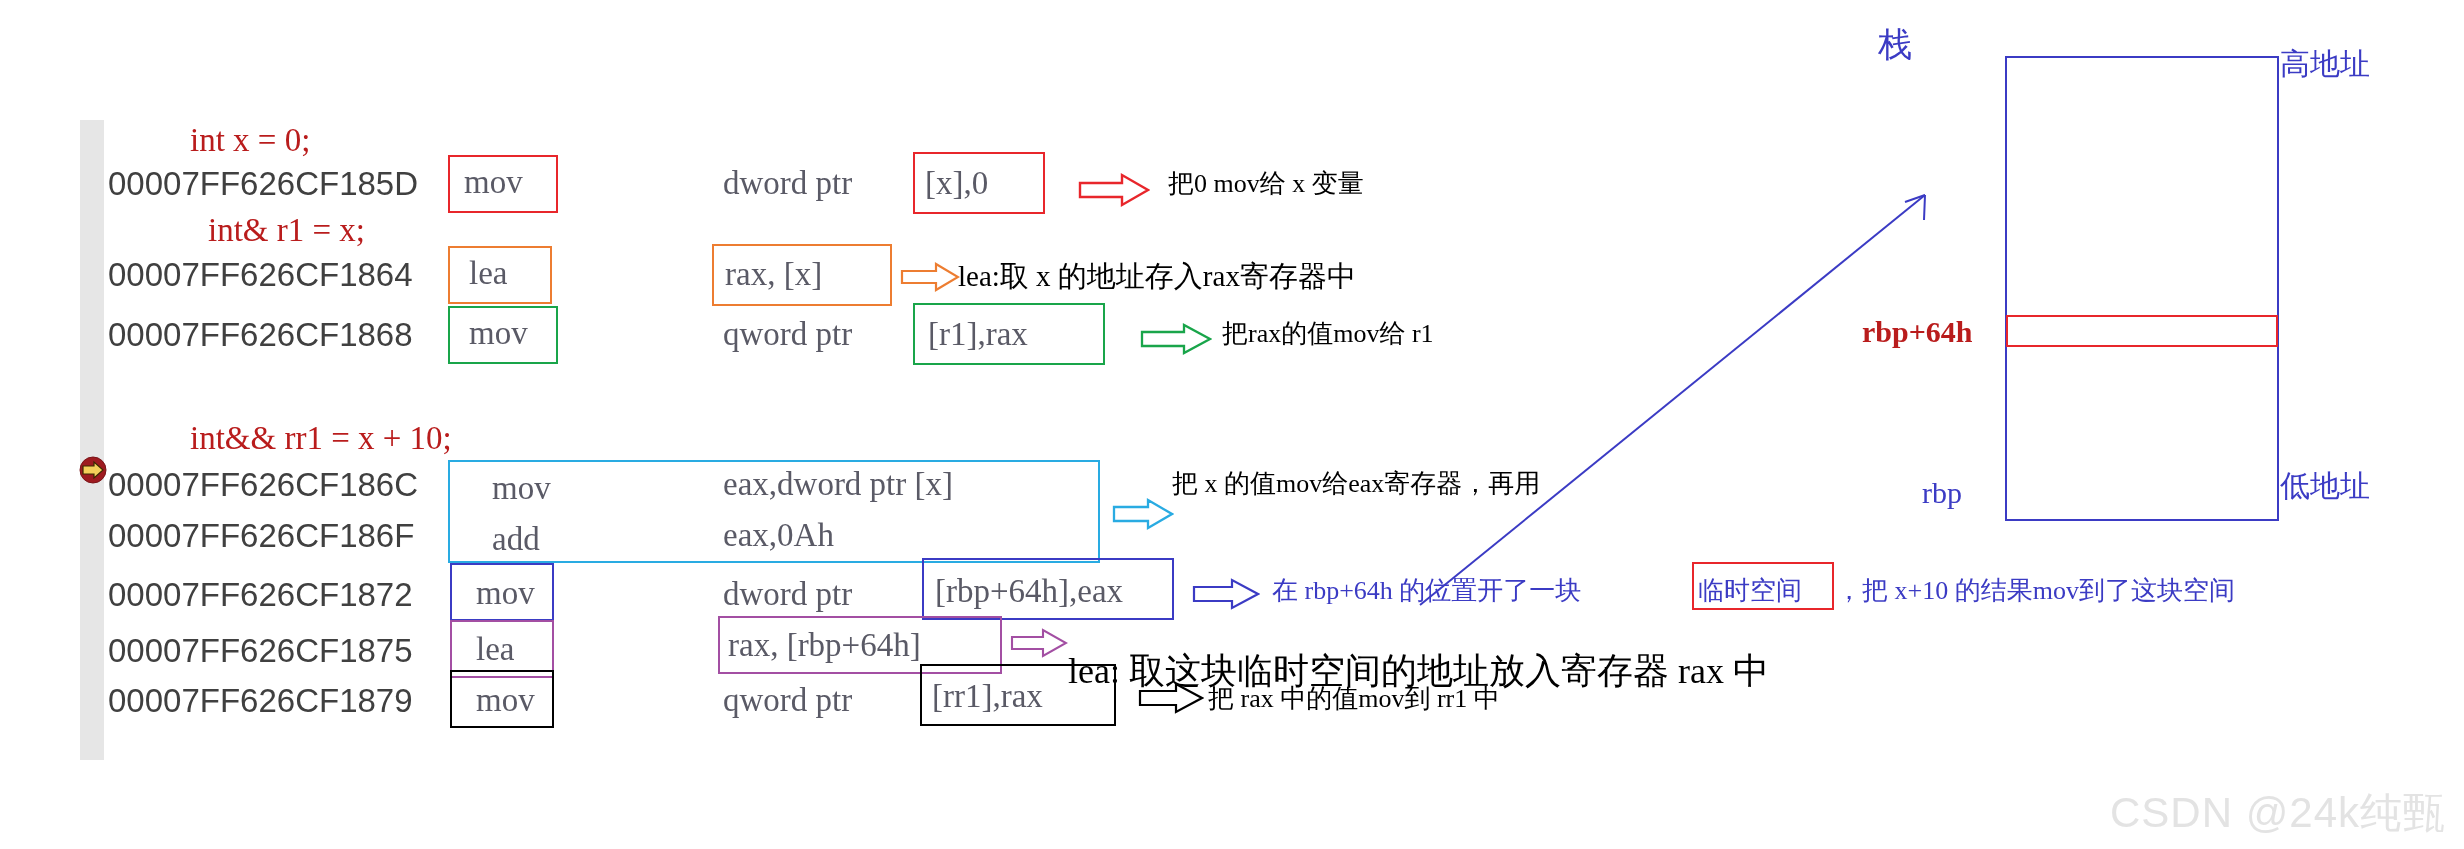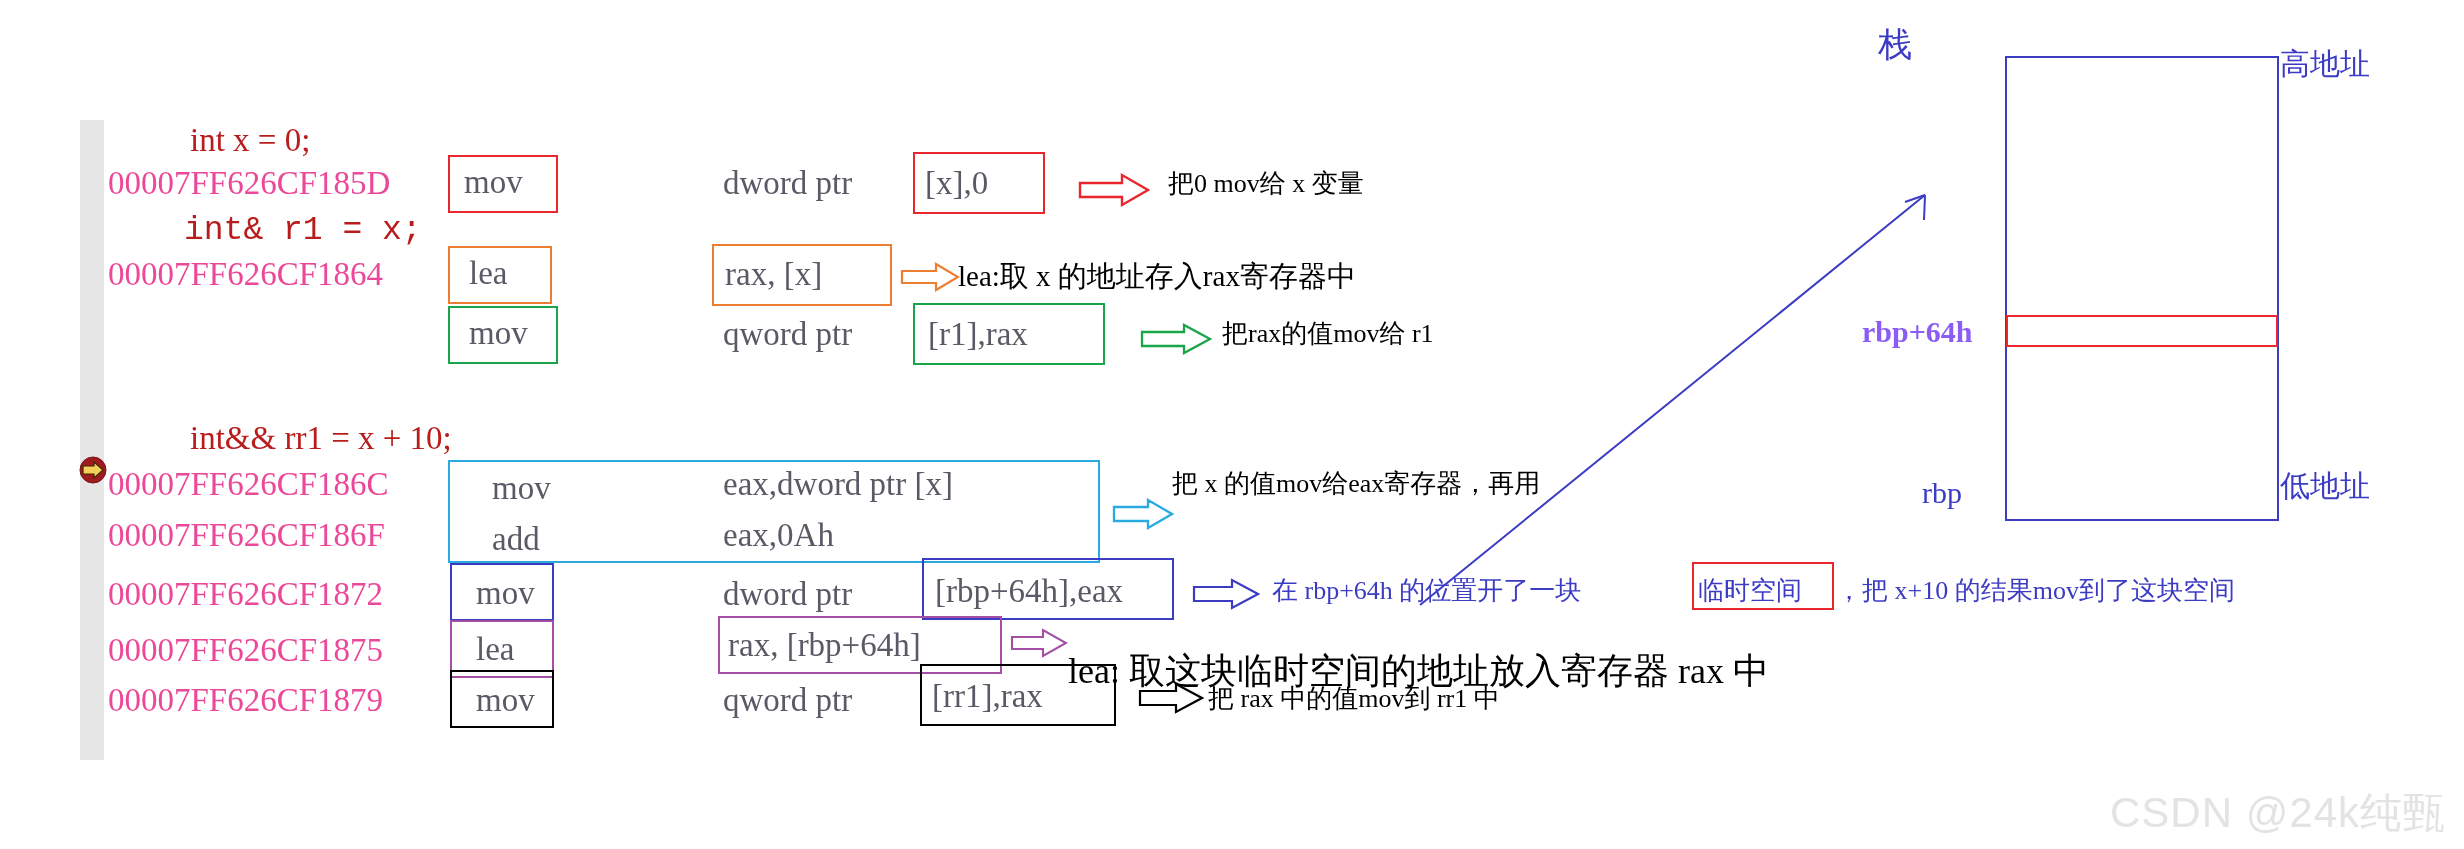--- a/index.html
+++ b/index.html
@@ -49,23 +49,23 @@
     font-family: "Liberation Serif", "DejaVu Serif", serif;
     font-size: 33px;
     letter-spacing: 0px;
   }
   .src-line {
     color: #b91c1c;
   }
   .addr {
     position: absolute;
     white-space: pre;
-    color: #ec4899;
-    font-size: 33px;
-    font-family: Liberation Serif, serif;
+    color: #404040;
+    font-size: 33px;
+    font-family: Liberation Sans, sans-serif;
   }
   .mnemonic {
     position: absolute;
     white-space: pre;
     color: #5a5a66;
     font-size: 33px;
     font-family: "Liberation Serif", "DejaVu Serif", serif;
     padding: 4px 14px;
   }
   .operand {
@@ -125,21 +125,21 @@
     box-sizing: border-box;
   }
   .stack-label {
     position: absolute;
     white-space: pre;
     font-family: "Liberation Serif", "DejaVu Serif", serif;
     font-size: 30px;
     color: #3b3bc4;
   }
   #label-rbp64 {
-    color: #8b5cf6;
+    color: #b91c1c;
     font-weight: bold;
   }
 
   
   #watermark {
     position: absolute;
     right: 18px;
     bottom: 8px;
     font-family: "Liberation Sans", "DejaVu Sans", sans-serif;
     font-size: 42px;
@@ -172,35 +172,36 @@
   <div class="operand" style="left:925px; top:165px;">[x],0</div>
   <div class="hl-box" style="left:913px; top:152px; width:132px; height:62px; border-color:#e8262b;"></div>
 
   <div class="blockarrow" style="left:1078px; top:172px;">
     <svg width="72" height="36" viewBox="0 0 72 36">
       <path d="M2 11 L44 11 L44 3 L70 18 L44 33 L44 25 L2 25 Z" fill="none" stroke="#e8262b" stroke-width="2.4"></path>
     </svg>
   </div>
   <div class="annot" style="left:1168px; top:163px;">把0 mov给 x 变量</div>
 
-  <div class="code-line src-line" style="left:184px; top:212px;font-family:Liberation Mono, monospace;">int&amp; r1 = x;</div>
+  <div class="code-line src-line" style="left:208px; top:212px;">int&amp; r1 = x;</div>
 
   <div class="addr" style="left:108px; top:256px;">00007FF626CF1864</div>
   <div class="mnemonic" style="left:455px; top:251px;">lea</div>
   <div class="hl-box" style="left:448px; top:246px; width:104px; height:58px; border-color:#ed7d31;"></div>
   <div class="operand" style="left:725px; top:256px;">rax, [x]</div>
   <div class="hl-box" style="left:712px; top:244px; width:180px; height:62px; border-color:#ed7d31;"></div>
 
   <div class="blockarrow" style="left:900px; top:261px;">
     <svg width="60" height="32" viewBox="0 0 60 32">
       <path d="M2 10 L36 10 L36 3 L58 16 L36 29 L36 22 L2 22 Z" fill="none" stroke="#ed7d31" stroke-width="2.2"></path>
     </svg>
   </div>
   <div class="annot" style="left:958px; top:255px; font-size:29px;">lea:取 x 的地址存入rax寄存器中</div>
 
+  <div class="addr" style="left:108px; top:316px;">00007FF626CF1868</div>
   <div class="mnemonic" style="left:455px; top:311px;">mov</div>
   <div class="hl-box" style="left:448px; top:306px; width:110px; height:58px; border-color:#19a54a;"></div>
   <div class="operand" style="left:723px; top:316px;">qword ptr </div>
   <div class="operand" style="left:928px; top:316px;">[r1],rax</div>
   <div class="hl-box" style="left:913px; top:303px; width:192px; height:62px; border-color:#19a54a;"></div>
 
   <div class="blockarrow" style="left:1140px; top:322px;">
     <svg width="72" height="34" viewBox="0 0 72 34">
       <path d="M2 10 L44 10 L44 3 L70 17 L44 31 L44 24 L2 24 Z" fill="none" stroke="#19a54a" stroke-width="2.3"></path>
     </svg>

